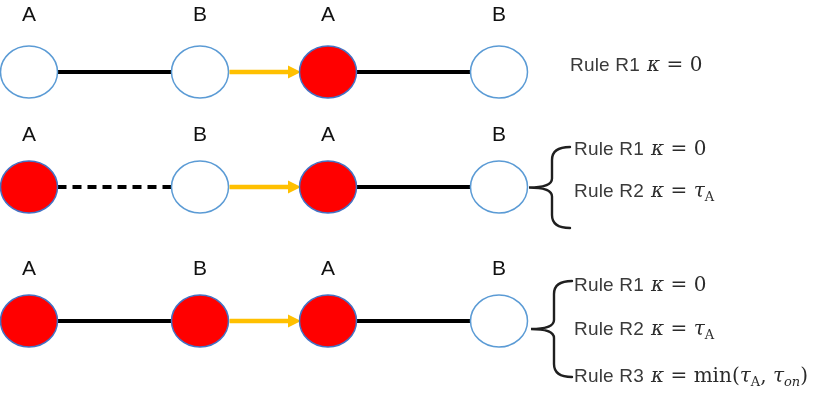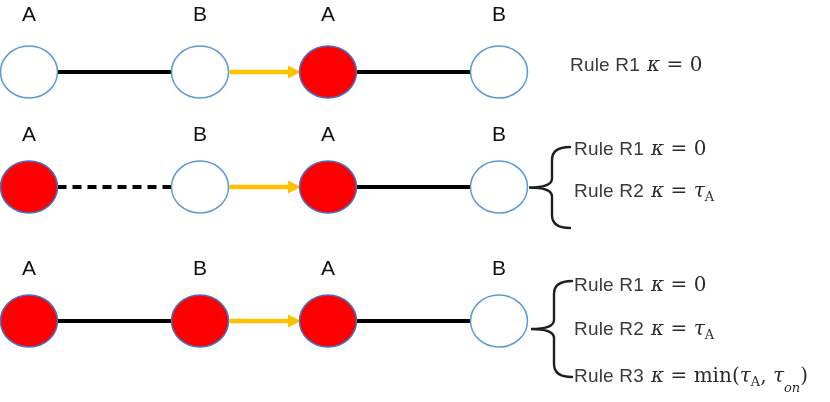--- a/index.html
+++ b/index.html
@@ -8,21 +8,21 @@
   .stage svg{position:absolute;left:0;top:0;}
   .nlabel{position:absolute;font-size:21px;line-height:24px;color:#111111;
           transform:translateX(-50%);font-family:"Liberation Sans",sans-serif;}
   .rule{position:absolute;white-space:nowrap;height:26px;line-height:26px;
         font-size:19px;color:#3a3a3a;font-family:"Liberation Sans",sans-serif;text-align:right;}
   .rule .rname{letter-spacing:0.2px;}
   .rule .formula{font-family:"DejaVu Serif",serif;font-size:20px;color:#2b2b2b;margin-left:7px;}
   .formula .fi{font-style:italic;}
   .formula .fn{font-style:normal;}
   .formula .fs{font-size:13px;font-style:normal;position:relative;top:4px;}
-  .formula .fsi{font-size:13px;font-style:italic;position:relative;top:10px;}
+  .formula .fsi{font-size:13px;font-style:italic;position:relative;top:4px;}
 </style>
 </head>
 <body>
 
 <div class="stage">
     <svg width="830" height="402" viewBox="0 0 830 402">
       <line x1="57.5" y1="72" x2="171.5" y2="72" stroke="#000000" stroke-width="4"></line>
       <line x1="229.5" y1="72" x2="290" y2="72" stroke="#ffc000" stroke-width="4.5"></line>
       <polygon points="301,72 288,65.5 288,78.5" fill="#ffc000"></polygon>
       <line x1="356.5" y1="72" x2="470.5" y2="72" stroke="#000000" stroke-width="4"></line>

